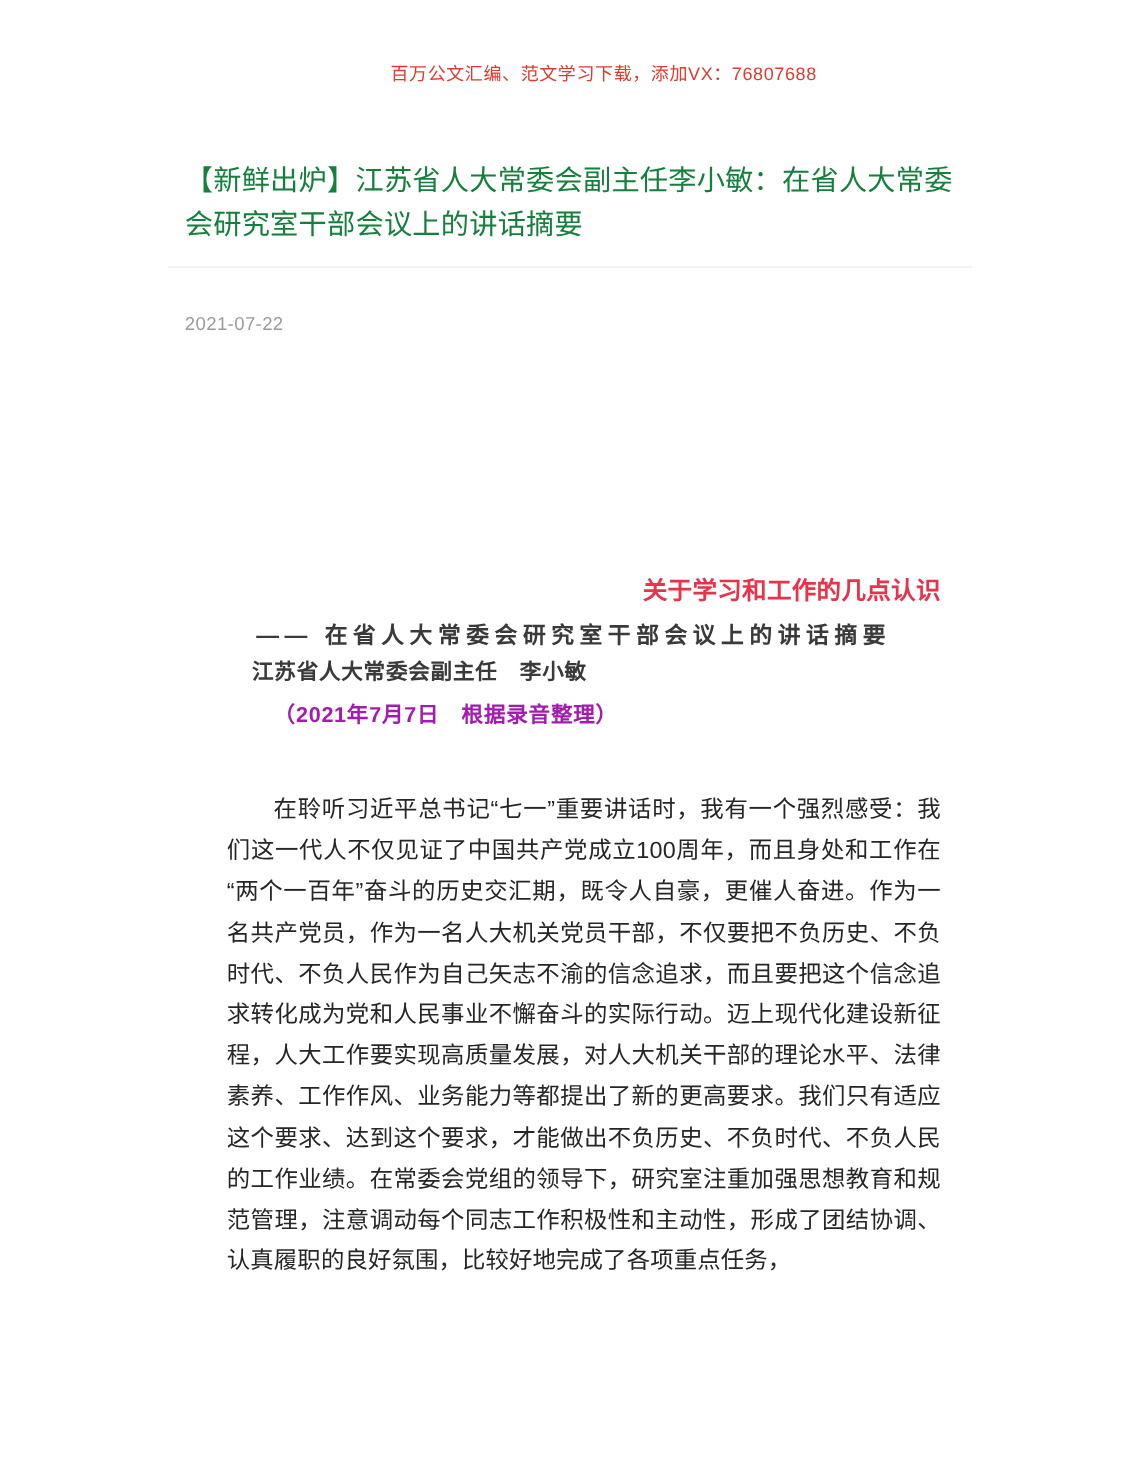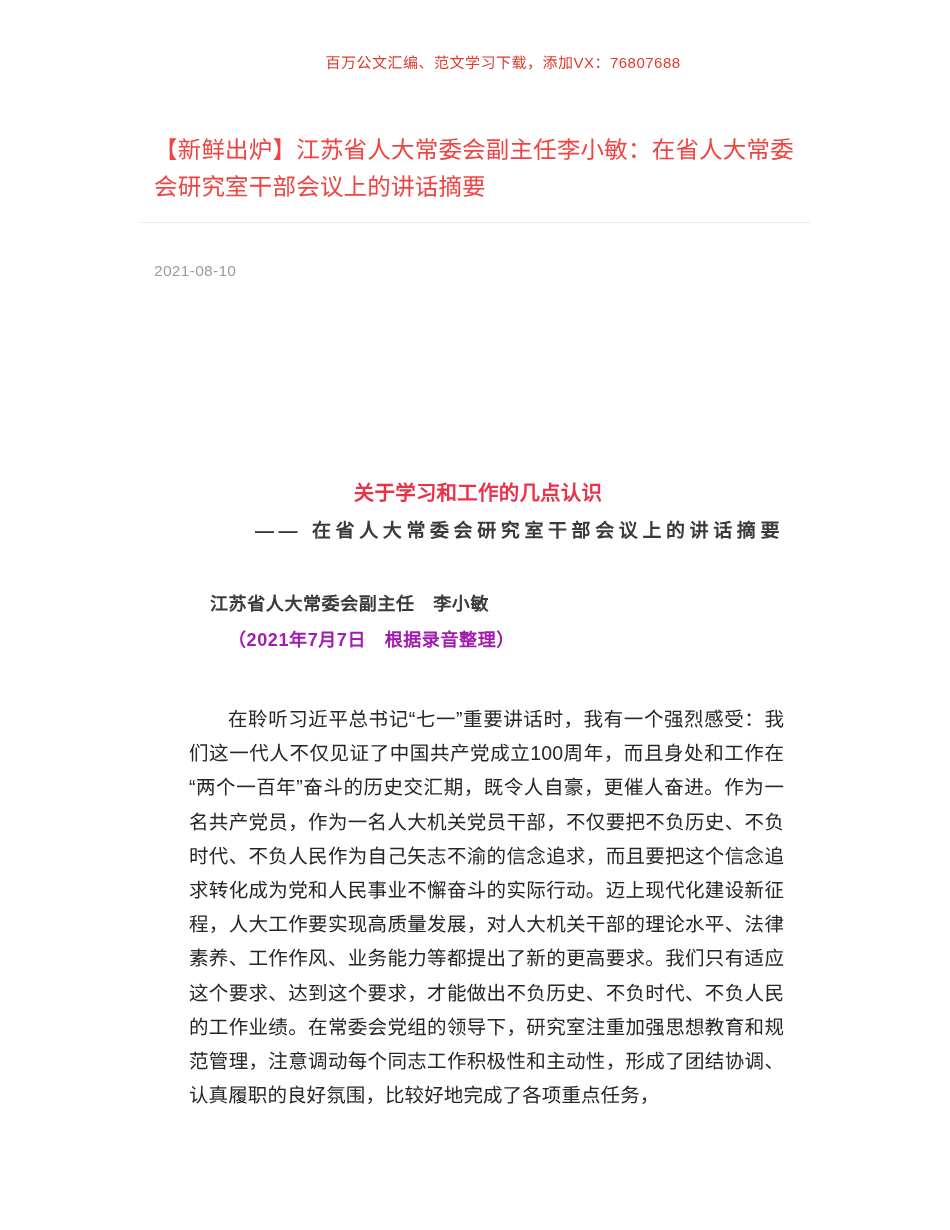--- a/index.html
+++ b/index.html
@@ -42,21 +42,21 @@
   
   .article-head {
     position: absolute;
     top: 132px;
     left: 140px;
     width: 670px;
   }
   .article-title {
     font-size: 23.5px;
     line-height: 37px;
-    color: #ef4444;
+    color: #15803d;
     font-weight: 400;
     letter-spacing: 0.2px;
     margin: 0;
     padding: 0 0 0 14px;
     text-align: left;
   }
   .title-divider {
     position: absolute;
     top: 90px;
     left: 0;
@@ -83,36 +83,35 @@
     width: 612px;
   }
 
   .doc-heading {
     font-size: 20.5px;
     line-height: 30px;
     font-weight: 700;
     color: #e8334a;
     letter-spacing: 0.2px;
     margin: 0;
-    text-align: center;
+    text-align: right;
   }
 
   .doc-subheading {
     font-size: 19px;
     line-height: 30px;
     font-weight: 700;
     color: #3a3a3a;
     letter-spacing: 4.6px;
     margin: 8px 0 0 0;
     white-space: nowrap;
-    text-align: right;
+    text-align: center;
   }
 
   .author-block {
-    margin-top: 44px;
   }
   .author-name {
     font-size: 18px;
     line-height: 28px;
     font-weight: 700;
     color: #3a3a3a;
     letter-spacing: 0.6px;
     margin: 0;
     padding-left: 38px;
     white-space: nowrap;
@@ -144,21 +143,21 @@
 </head>
 <body>
 
 <div class="page">
 
   <div class="promo-header">百万公文汇编、范文学习下载，添加VX：76807688</div>
 
   <div class="article-head">
     <h1 class="article-title">【新鲜出炉】江苏省人大常委会副主任李小敏：在省人大常委会研究室干部会议上的讲话摘要</h1>
     <div class="title-divider"></div>
-    <div class="article-date">2021-08-10</div>
+    <div class="article-date">2021-07-22</div>
   </div>
 
   <div class="doc-body">
     <div class="doc-heading">关于学习和工作的几点认识</div>
 
     <div class="doc-subheading">—— 在省人大常委会研究室干部会议上的讲话摘要</div>
 
     <div class="author-block">
       <div class="author-name">江苏省人大常委会副主任　李小敏</div>
       <div class="author-date">（2021年7月7日　根据录音整理）</div>

